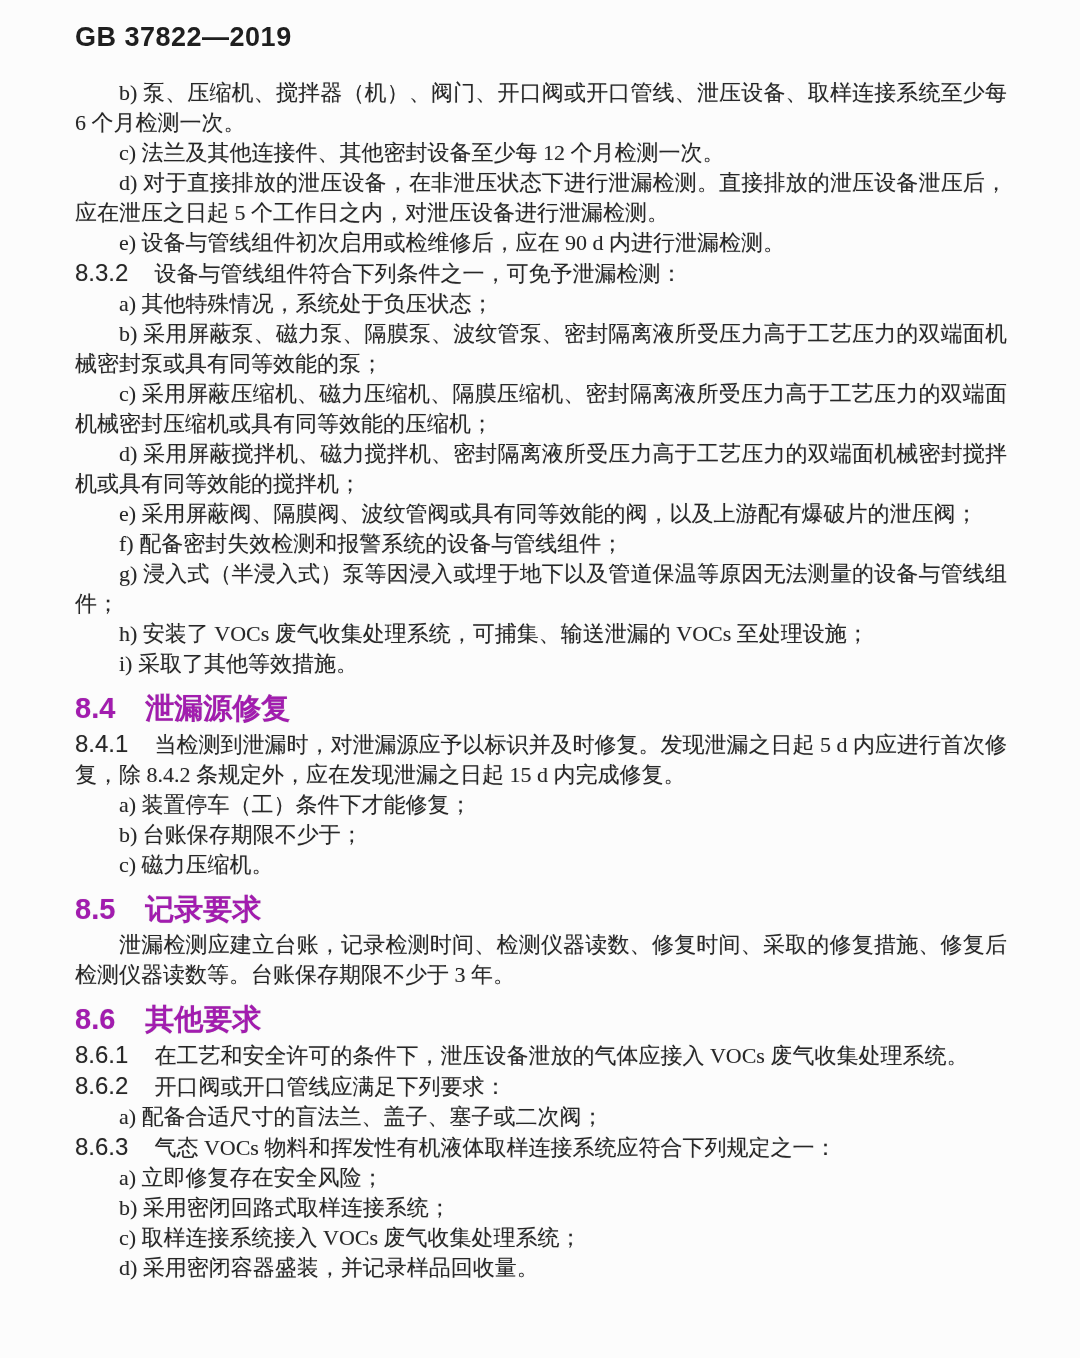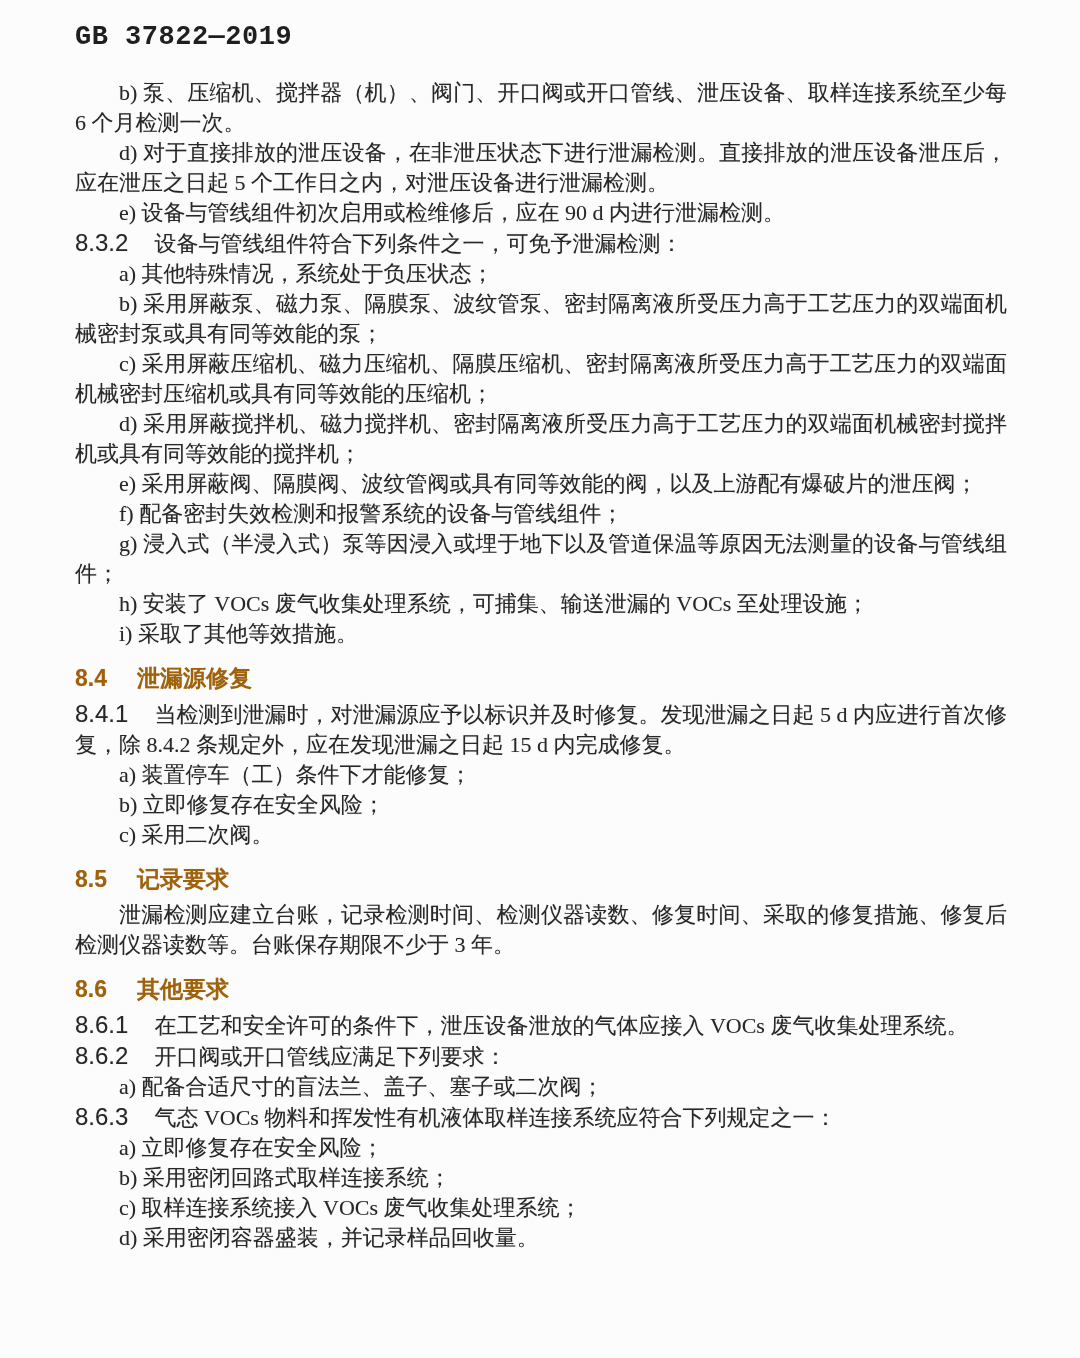--- a/index.html
+++ b/index.html
@@ -11,21 +11,21 @@
   .page {
     box-sizing: border-box;
     width: 1080px;
     height: 1358px;
     overflow: hidden;
     background: #fcfcfc;
     padding: 20px 73px 0 75px;
     color: #2a2a2a;
   }
   .doc-header {
-    font-family: Liberation Mono, monospace;
+    font-family: Liberation Sans, sans-serif;
     font-weight: bold;
     font-size: 27px;
     line-height: 34px;
     letter-spacing: 0.5px;
     color: #1f1f1f;
     margin: 0;
   }
   .doc-body {
     margin-top: 24px;
     text-shadow: 0 0 1px rgba(45,45,45,0.28);
@@ -41,51 +41,52 @@
   .para { margin-top: 6px !important; }
   .clause .num {
     font-family: "Liberation Sans", "DejaVu Sans", sans-serif;
     font-size: 24px;
     padding-right: 26px;
     white-space: nowrap;
   }
   .heading {
     font-family: "Liberation Sans", "DejaVu Sans", sans-serif;
     font-weight: bold;
-    font-size: 23px;
+    font-size: 29px;
     line-height: 30px;
-    color: #a16207;
+    color: #a21caf;
     margin: 14px 0 6px !important;
   }
   .heading .num { padding-right: 30px; }
 </style>
 </head>
 <body>
 
 <div class="page">
   <h1 class="doc-header">GB 37822—2019</h1>
   <div class="doc-body">
       <p class="li">b) 泵、压缩机、搅拌器（机）、阀门、开口阀或开口管线、泄压设备、取样连接系统至少每 6 个月检测一次。</p>
+      <p class="li">c) 法兰及其他连接件、其他密封设备至少每 12 个月检测一次。</p>
       <p class="li">d) 对于直接排放的泄压设备，在非泄压状态下进行泄漏检测。直接排放的泄压设备泄压后，应在泄压之日起 5 个工作日之内，对泄压设备进行泄漏检测。</p>
       <p class="li">e) 设备与管线组件初次启用或检维修后，应在 90 d 内进行泄漏检测。</p>
       <p class="clause"><span class="num">8.3.2</span><span class="txt">设备与管线组件符合下列条件之一，可免予泄漏检测：</span></p>
       <p class="li">a) 其他特殊情况，系统处于负压状态；</p>
       <p class="li">b) 采用屏蔽泵、磁力泵、隔膜泵、波纹管泵、密封隔离液所受压力高于工艺压力的双端面机械密封泵或具有同等效能的泵；</p>
       <p class="li">c) 采用屏蔽压缩机、磁力压缩机、隔膜压缩机、密封隔离液所受压力高于工艺压力的双端面机械密封压缩机或具有同等效能的压缩机；</p>
       <p class="li">d) 采用屏蔽搅拌机、磁力搅拌机、密封隔离液所受压力高于工艺压力的双端面机械密封搅拌机或具有同等效能的搅拌机；</p>
       <p class="li">e) 采用屏蔽阀、隔膜阀、波纹管阀或具有同等效能的阀，以及上游配有爆破片的泄压阀；</p>
       <p class="li">f) 配备密封失效检测和报警系统的设备与管线组件；</p>
       <p class="li">g) 浸入式（半浸入式）泵等因浸入或埋于地下以及管道保温等原因无法测量的设备与管线组件；</p>
       <p class="li">h) 安装了 VOCs 废气收集处理系统，可捕集、输送泄漏的 VOCs 至处理设施；</p>
       <p class="li">i) 采取了其他等效措施。</p>
       <h2 class="heading"><span class="num">8.4</span><span class="txt">泄漏源修复</span></h2>
       <p class="clause"><span class="num">8.4.1</span><span class="txt">当检测到泄漏时，对泄漏源应予以标识并及时修复。发现泄漏之日起 5 d 内应进行首次修复，除 8.4.2 条规定外，应在发现泄漏之日起 15 d 内完成修复。</span></p>
       <p class="li">a) 装置停车（工）条件下才能修复；</p>
-      <p class="li">b) 立即修复存在安全风险；</p>
-      <p class="li">c) 采用二次阀。</p>
+      <p class="li">b) 台账保存期限不少于；</p>
+      <p class="li">c) 磁力压缩机。</p>
       <h2 class="heading"><span class="num">8.5</span><span class="txt">记录要求</span></h2>
       <p class="para">泄漏检测应建立台账，记录检测时间、检测仪器读数、修复时间、采取的修复措施、修复后检测仪器读数等。台账保存期限不少于 3 年。</p>
       <h2 class="heading"><span class="num">8.6</span><span class="txt">其他要求</span></h2>
       <p class="clause"><span class="num">8.6.1</span><span class="txt">在工艺和安全许可的条件下，泄压设备泄放的气体应接入 VOCs 废气收集处理系统。</span></p>
       <p class="clause"><span class="num">8.6.2</span><span class="txt">开口阀或开口管线应满足下列要求：</span></p>
       <p class="li">a) 配备合适尺寸的盲法兰、盖子、塞子或二次阀；</p>
       <p class="clause"><span class="num">8.6.3</span><span class="txt">气态 VOCs 物料和挥发性有机液体取样连接系统应符合下列规定之一：</span></p>
       <p class="li">a) 立即修复存在安全风险；</p>
       <p class="li">b) 采用密闭回路式取样连接系统；</p>
       <p class="li">c) 取样连接系统接入 VOCs 废气收集处理系统；</p>

